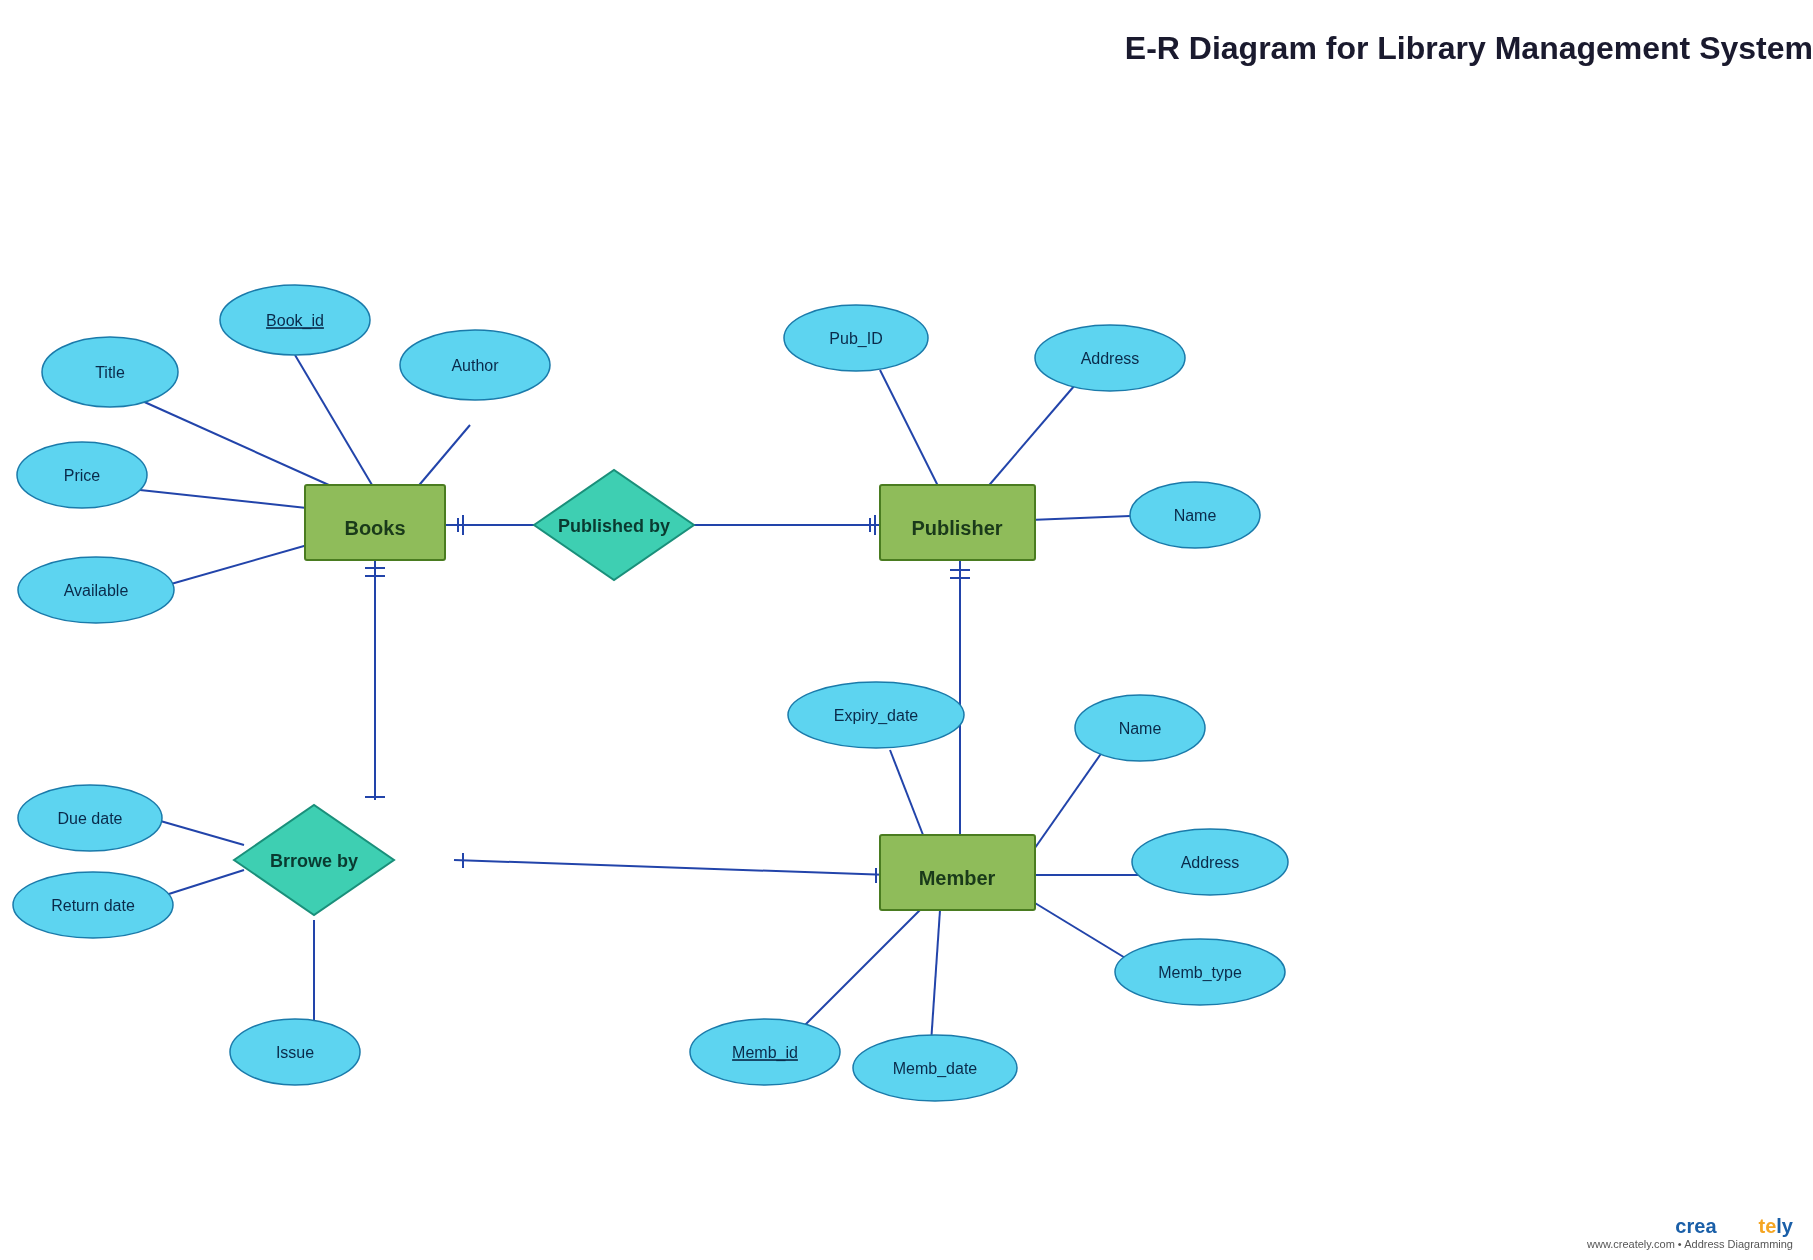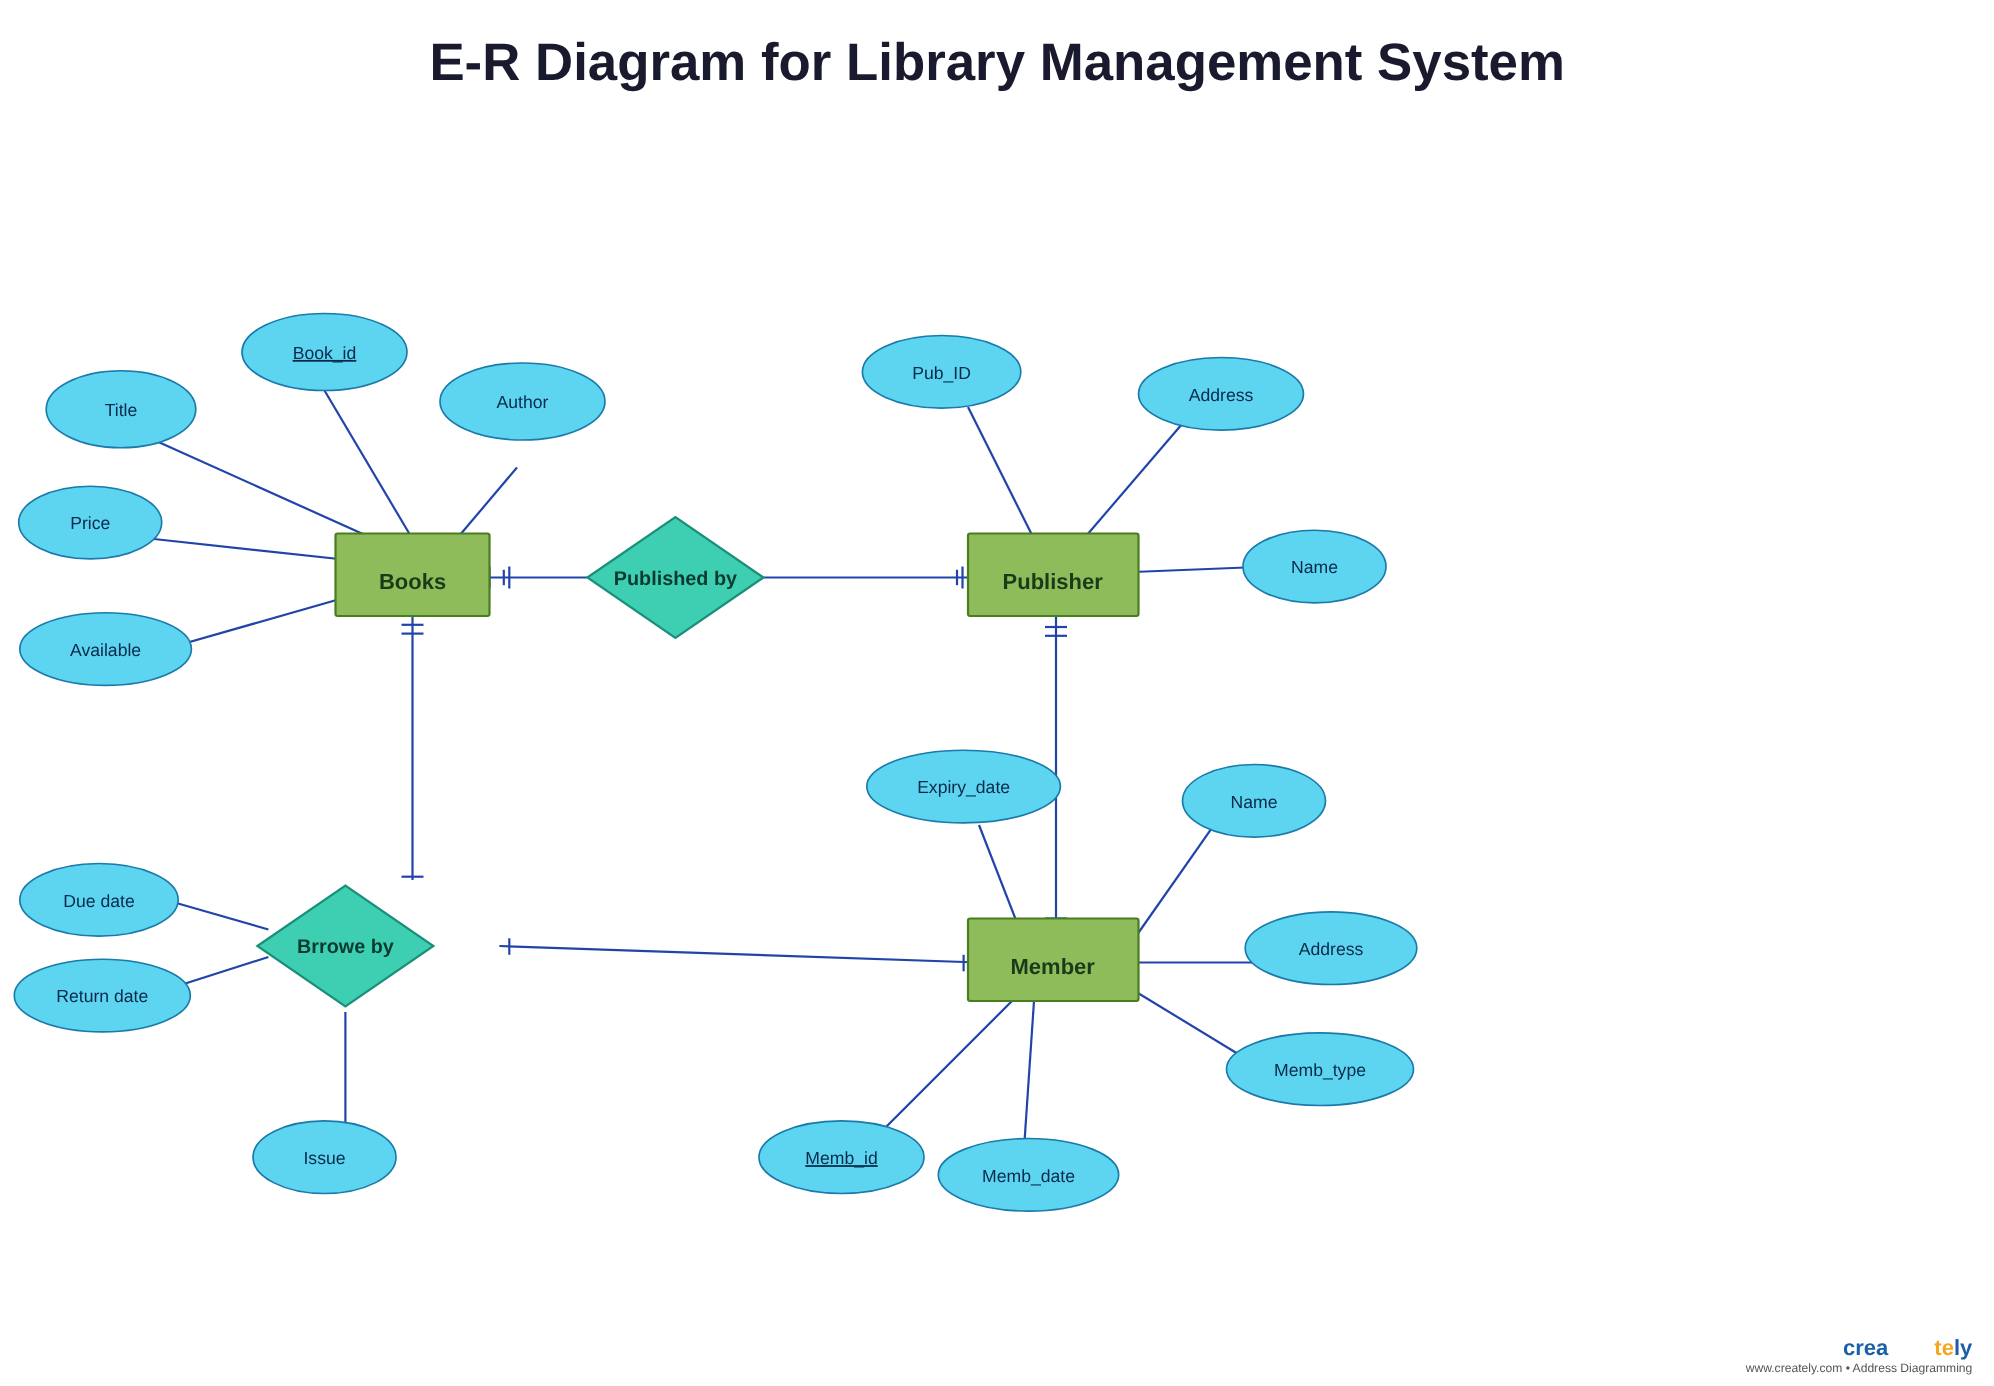--- a/index.html
+++ b/index.html
@@ -5,22 +5,22 @@
     * { margin: 0; padding: 0; box-sizing: border-box; }
     body {
       background: #fff;
       font-family: Arial, sans-serif;
       width: 1813px;
       height: 1260px;
       overflow: hidden;
       position: relative;
     }
     #title {
-      text-align: center;
-      font-size: 48px;
+      text-align: right;
+      font-size: 32px;
       font-weight: bold;
       color: #1a1a2e;
       padding-top: 30px;
       position: absolute;
       width: 100%;
       top: 0;
     }
     #diagram-container {
       position: absolute;
       top: 100px;

